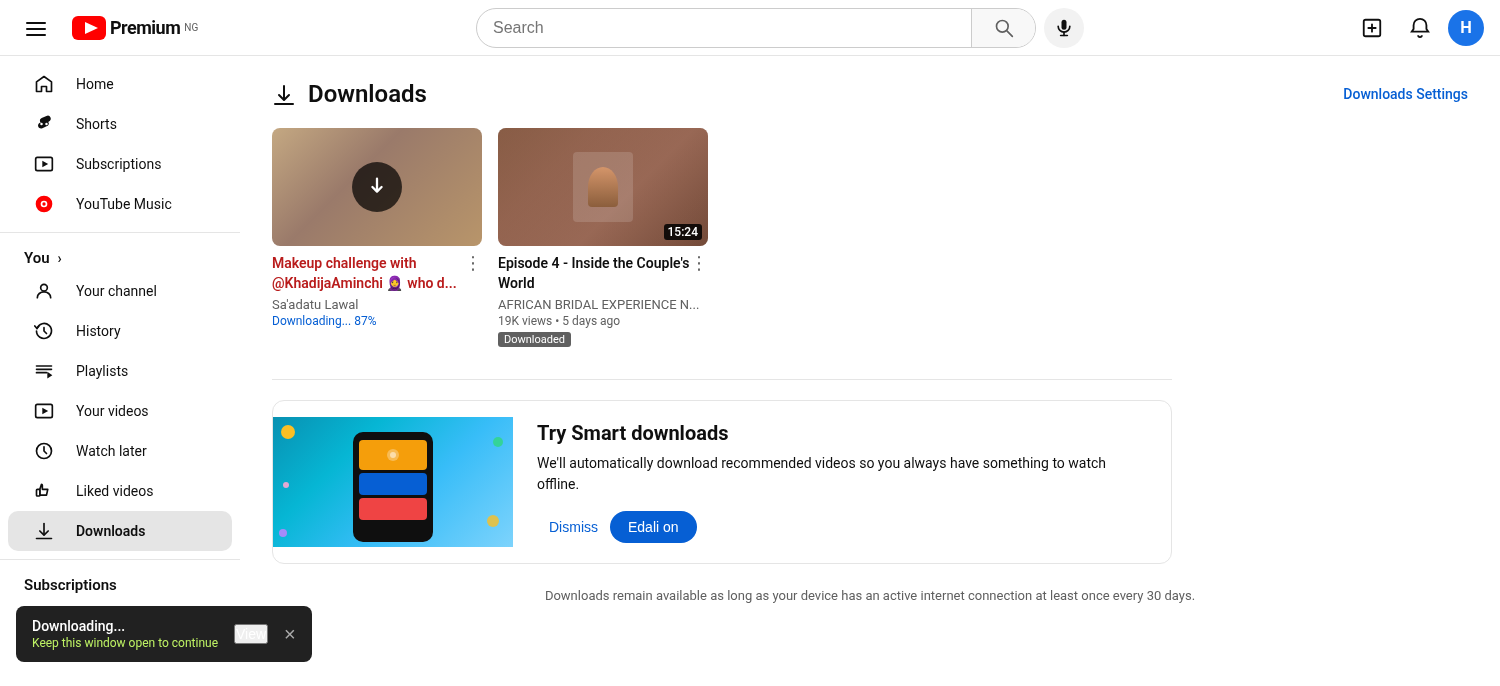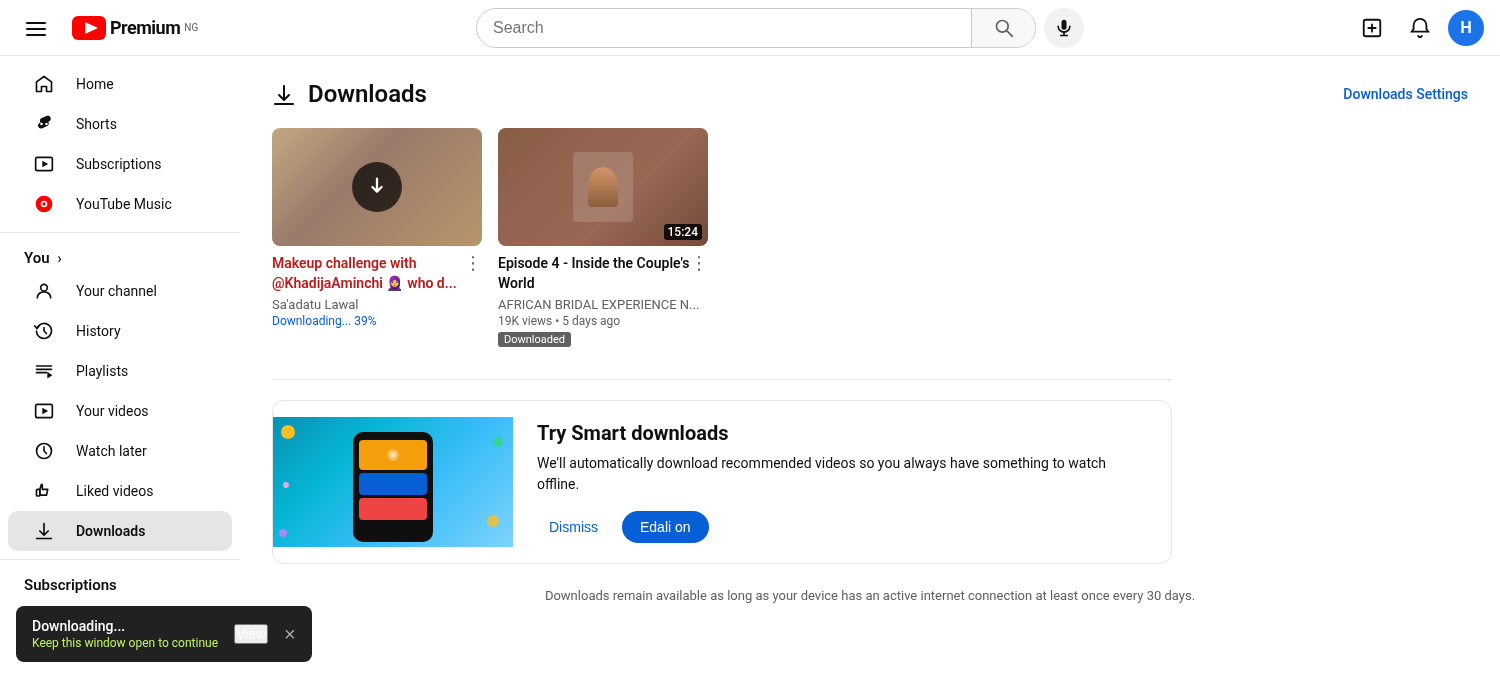--- a/index.html
+++ b/index.html
@@ -130,21 +130,21 @@
     }
     .phone-thumb2 { height: 22px; border-radius: 4px; background: #065fd4; }
     .phone-thumb3 { height: 22px; border-radius: 4px; background: #ef4444; }
     .dot-tl { position: absolute; top: 8px; left: 8px; width: 14px; height: 14px; border-radius: 50%; background: #fbbf24; }
     .dot-tr { position: absolute; top: 20px; right: 10px; width: 10px; height: 10px; border-radius: 50%; background: #34d399; }
     .dot-bl { position: absolute; bottom: 10px; left: 6px; width: 8px; height: 8px; border-radius: 50%; background: #a78bfa; }
 
     .smart-downloads-content { padding: 20px 24px; }
     .smart-downloads-title { font-size: 20px; font-weight: 700; margin-bottom: 8px; }
     .smart-downloads-desc { font-size: 14px; color: #0f0f0f; line-height: 1.5; margin-bottom: 16px; }
-    .smart-downloads-actions { display: flex; gap: 12px; align-items: center; }
+    .smart-downloads-actions { display: flex; align-items: center; }
     .dismiss-btn {
       background: transparent; border: none; color: #065fd4;
       font-size: 14px; font-weight: 500; cursor: pointer; padding: 8px 12px; border-radius: 20px;
     }
     .turnon-btn {
       background: #065fd4; color: #fff; border: none;
       font-size: 14px; font-weight: 500; cursor: pointer; padding: 8px 18px; border-radius: 20px;
     }
 
     .downloads-note { font-size: 13px; color: #606060; text-align: center; margin-top: 8px; }
@@ -398,21 +398,21 @@
                 <path d="M12 3v13" stroke="#fff" stroke-width="2.5" stroke-linecap="round"></path>
                 <polyline points="7,12 12,17 17,12" stroke="#fff" stroke-width="2.5" stroke-linecap="round" stroke-linejoin="round"></polyline>
               </svg>
           </div>
         </div>
       </div>
       <div class="video-info">
         <span class="video-options">⋮</span>
         <div class="video-title">Makeup challenge with @KhadijaAminchi 🧕 who d...</div>
         <div class="video-channel">Sa'adatu Lawal</div>
-        <div class="video-downloading">Downloading... 39%</div>
+        <div class="video-downloading">Downloading... 87%</div>
       </div>
     </div>
 
     <div class="video-card">
       <div class="video-thumb" style="background: linear-gradient(135deg, #6b4a38 0%, #8b6050 30%, #a07060 60%, #7a5040 100%);">
         <div style="position:absolute;inset:0;background:linear-gradient(135deg,rgba(180,120,90,0.4) 0%,rgba(100,60,40,0.3) 100%);display:flex;align-items:flex-end;justify-content:flex-start;padding:8px;">
           <div style="position:absolute;top:50%;left:50%;transform:translate(-50%,-50%);width:60px;height:70px;background:rgba(255,255,255,0.15);border-radius:4px;display:flex;align-items:center;justify-content:center;">
             <div style="width:30px;height:40px;background:linear-gradient(180deg,#d4956a,#8b5e3c);border-radius:50% 50% 4px 4px;"></div>
           </div>
         </div>

